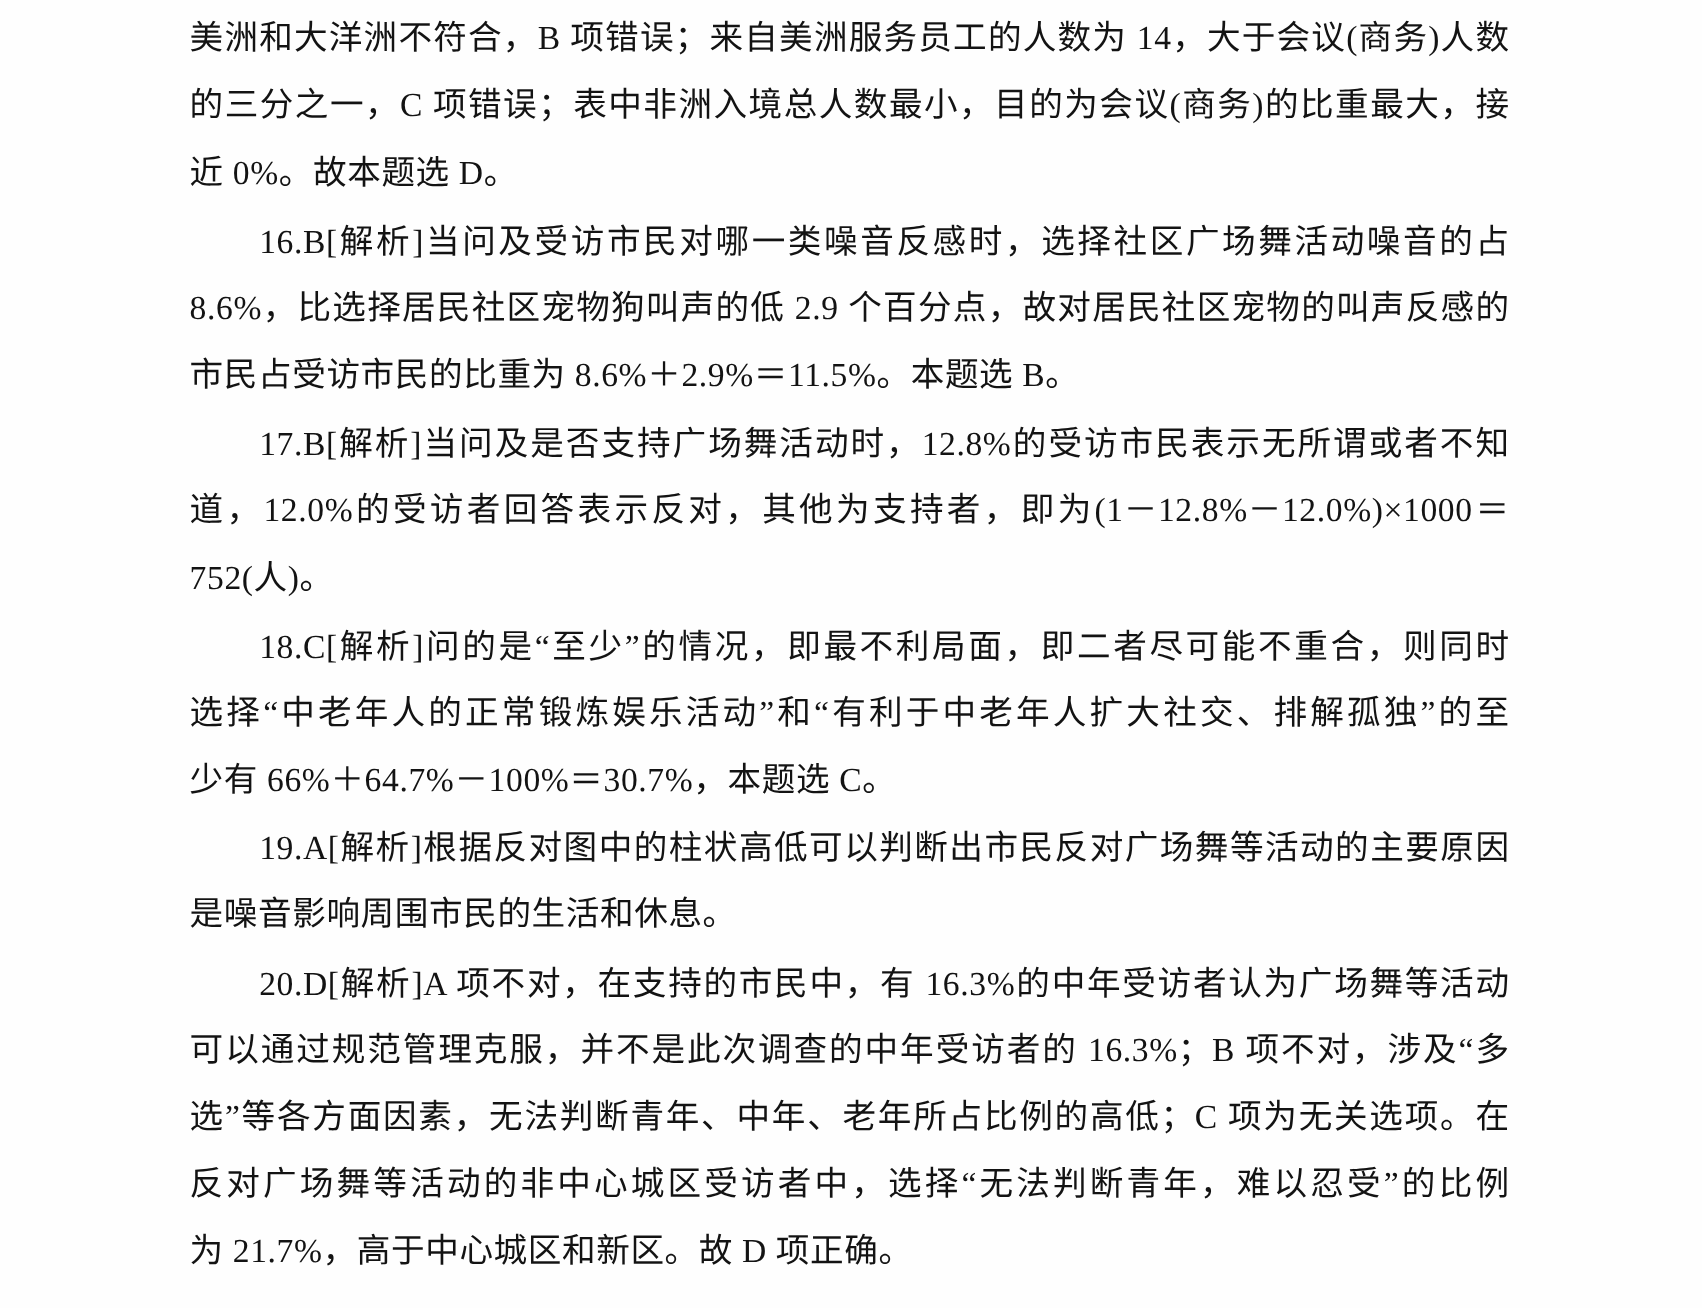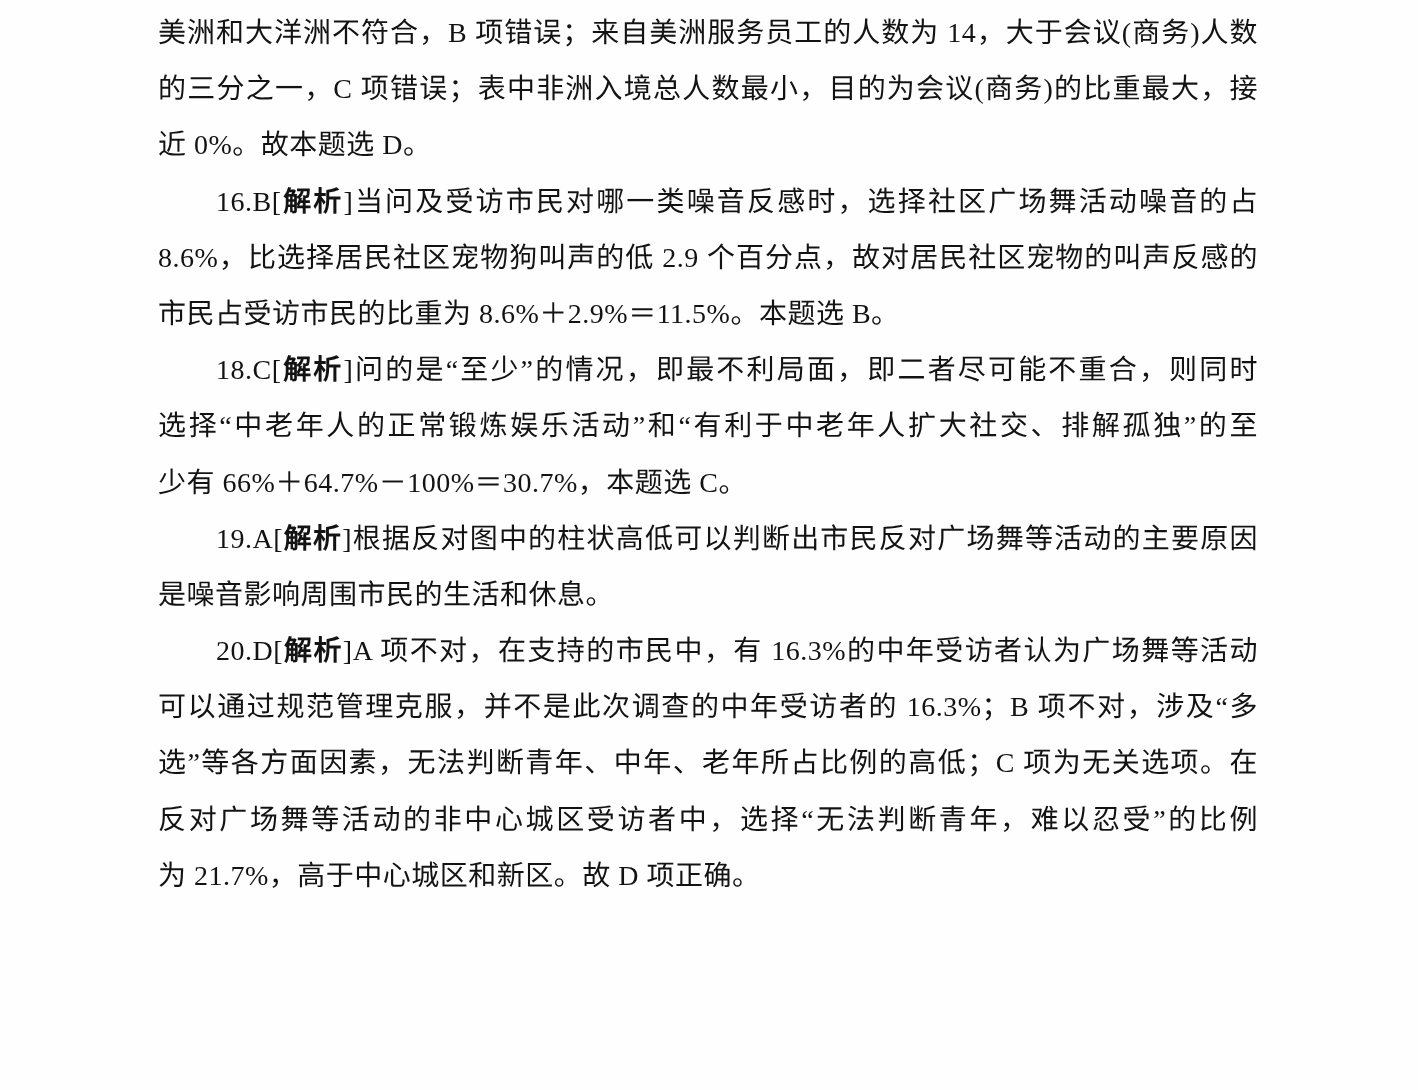--- a/index.html
+++ b/index.html
@@ -44,21 +44,21 @@
   
   .line.last {
     text-align: left;
   }
   
   .line.indent {
     padding-left: 58px;
   }
   
   .seg-bold {
-    font-weight: 700;
+    font-weight: 400;
     font-family: "Liberation Sans", "DejaVu Sans", sans-serif;
   }
   .seg-plain {
     font-weight: 400;
   }
 </style>
 </head>
 <body>
 
 <div class="page">
@@ -68,20 +68,25 @@
         <div class="line justify"><span class="seg-plain">美洲和大洋洲不符合，B 项错误；来自美洲服务员工的人数为 14，大于会议(商务)人数</span></div>
         <div class="line justify"><span class="seg-plain">的三分之一，C 项错误；表中非洲入境总人数最小，目的为会议(商务)的比重最大，接</span></div>
         <div class="line last"><span class="seg-plain">近 0%。故本题选 D。</span></div>
       </div>
       <div class="para">
         <div class="line justify indent"><span class="seg-plain">16.B[</span><span class="seg-bold">解析</span><span class="seg-plain">]当问及受访市民对哪一类噪音反感时，选择社区广场舞活动噪音的占</span></div>
         <div class="line justify"><span class="seg-plain">8.6%，比选择居民社区宠物狗叫声的低 2.9 个百分点，故对居民社区宠物的叫声反感的</span></div>
         <div class="line last"><span class="seg-plain">市民占受访市民的比重为 8.6%＋2.9%＝11.5%。本题选 B。</span></div>
       </div>
       <div class="para">
+        <div class="line justify indent"><span class="seg-plain">17.B[</span><span class="seg-bold">解析</span><span class="seg-plain">]当问及是否支持广场舞活动时，12.8%的受访市民表示无所谓或者不知</span></div>
+        <div class="line justify"><span class="seg-plain">道，12.0%的受访者回答表示反对，其他为支持者，即为(1－12.8%－12.0%)×1000＝</span></div>
+        <div class="line last"><span class="seg-plain">752(人)。</span></div>
+      </div>
+      <div class="para">
         <div class="line justify indent"><span class="seg-plain">18.C[</span><span class="seg-bold">解析</span><span class="seg-plain">]问的是“至少”的情况，即最不利局面，即二者尽可能不重合，则同时</span></div>
         <div class="line justify"><span class="seg-plain">选择“中老年人的正常锻炼娱乐活动”和“有利于中老年人扩大社交、排解孤独”的至</span></div>
         <div class="line last"><span class="seg-plain">少有 66%＋64.7%－100%＝30.7%，本题选 C。</span></div>
       </div>
       <div class="para">
         <div class="line justify indent"><span class="seg-plain">19.A[</span><span class="seg-bold">解析</span><span class="seg-plain">]根据反对图中的柱状高低可以判断出市民反对广场舞等活动的主要原因</span></div>
         <div class="line last"><span class="seg-plain">是噪音影响周围市民的生活和休息。</span></div>
       </div>
       <div class="para">
         <div class="line justify indent"><span class="seg-plain">20.D[</span><span class="seg-bold">解析</span><span class="seg-plain">]A 项不对，在支持的市民中，有 16.3%的中年受访者认为广场舞等活动</span></div>

